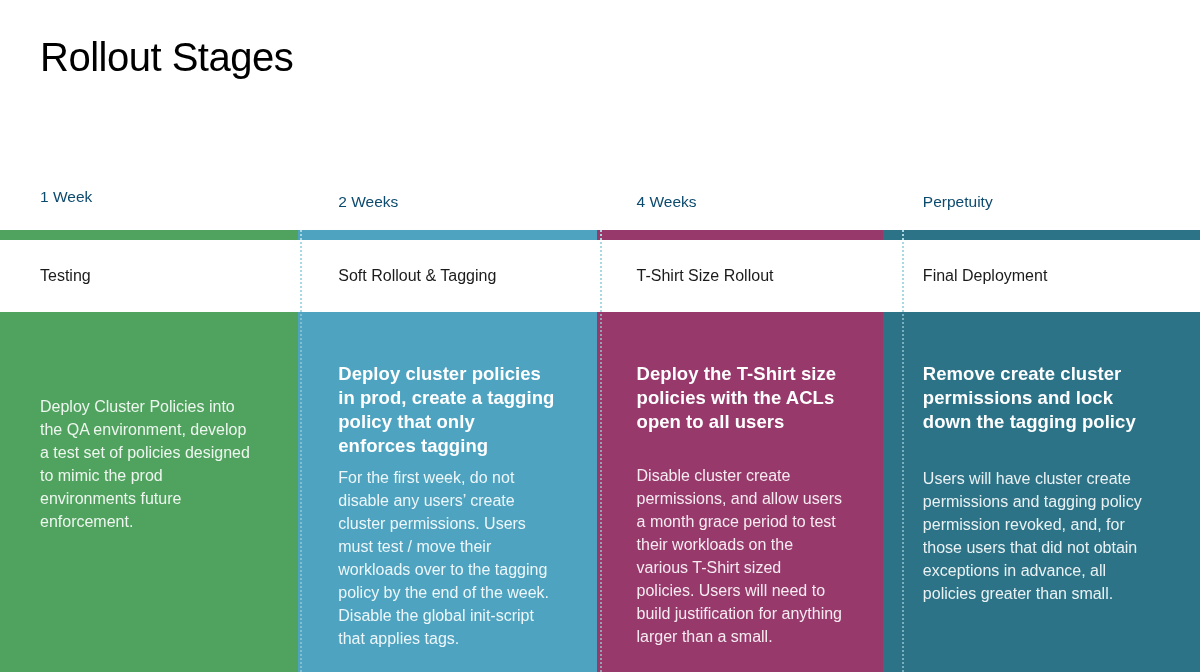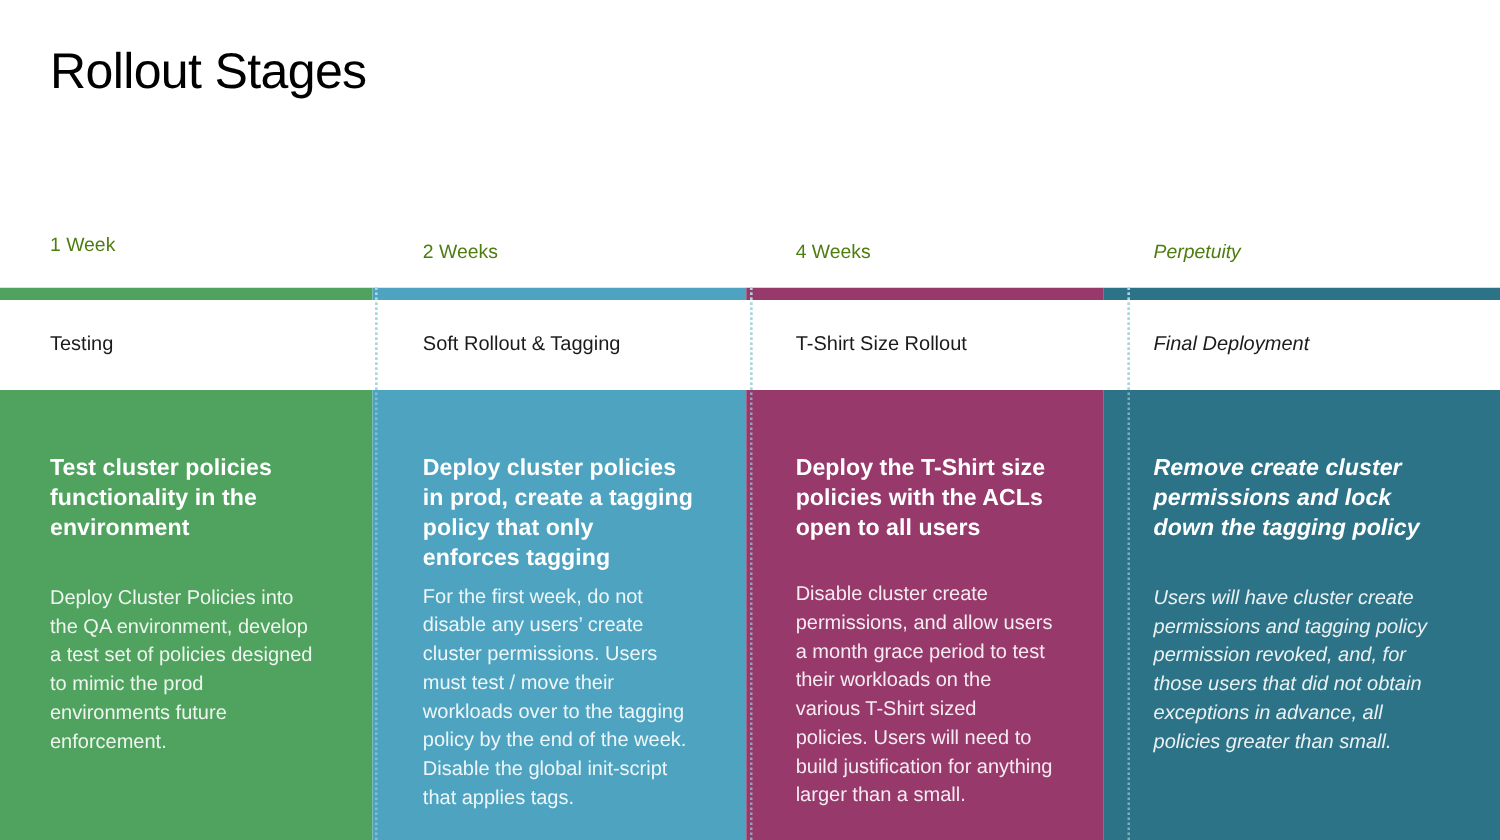--- a/index.html
+++ b/index.html
@@ -46,34 +46,34 @@
 
   .col {
     position: relative;
     height: 100%;
     display: flex;
     flex-direction: column;
   }
   .col-0 { width: 300px; }
   .col-1 { width: 300px; }
   .col-2 { width: 288px; }
-  .col-3 { width: 319px; font-style: italic; }
+  .col-3 { width: 319px; }
 
   
   .duration-zone {
     height: 54px;
     position: relative;
     background: #ffffff;
   }
   .duration {
     position: absolute;
     left: 40px;
     font-size: 15.5px;
     font-weight: 400;
-    color: #4d7c0f;
+    color: #0c4a6e;
     white-space: nowrap;
   }
   .col-0 .duration { top: 12px; }
   .col-1 .duration { top: 17px; }
   .col-2 .duration { top: 17px; }
   .col-3 .duration { top: 17px; }
 
   
   .accent-bar {
     height: 10px;
@@ -159,21 +159,20 @@
 
     <div class="col col-0">
       <div class="duration-zone">
         <span class="duration">1 Week</span>
       </div>
       <div class="accent-bar" style="background:#4FA35E"></div>
       <div class="stage-zone">
         <span class="stage-name">Testing</span>
       </div>
       <div class="body-zone" style="background:#4FA35E">
-        <div class="headline">Test cluster policies functionality in the environment</div>
         <div class="desc">Deploy Cluster Policies into the QA environment, develop a test set of policies designed to mimic the prod environments future enforcement.</div>
       </div>
     </div>
 
     <div class="col col-1">
       <div class="duration-zone">
         <span class="duration">2 Weeks</span>
       </div>
       <div class="accent-bar" style="background:#4EA4C0"></div>
       <div class="stage-zone">

